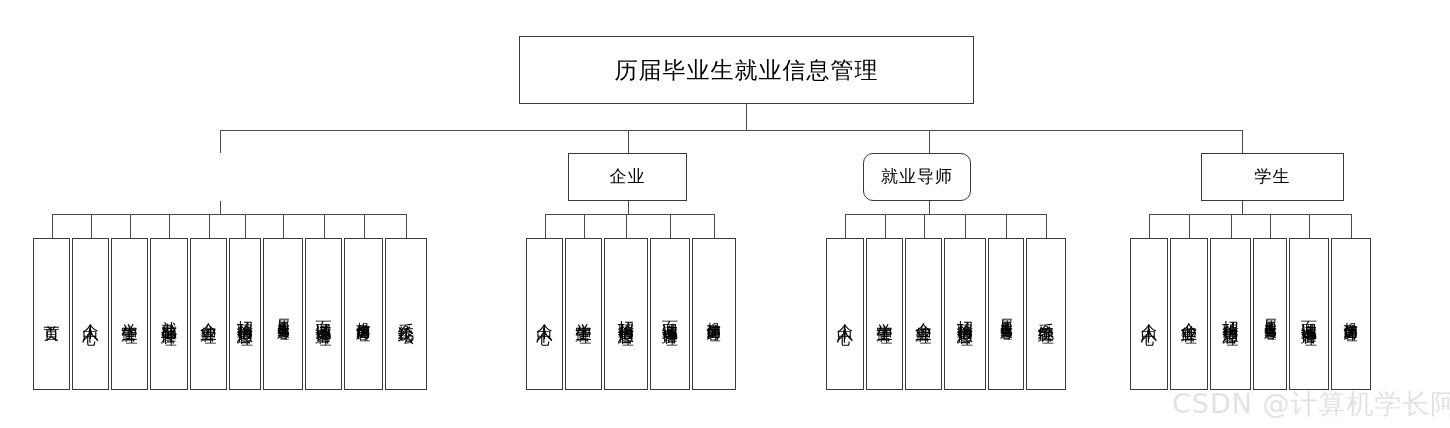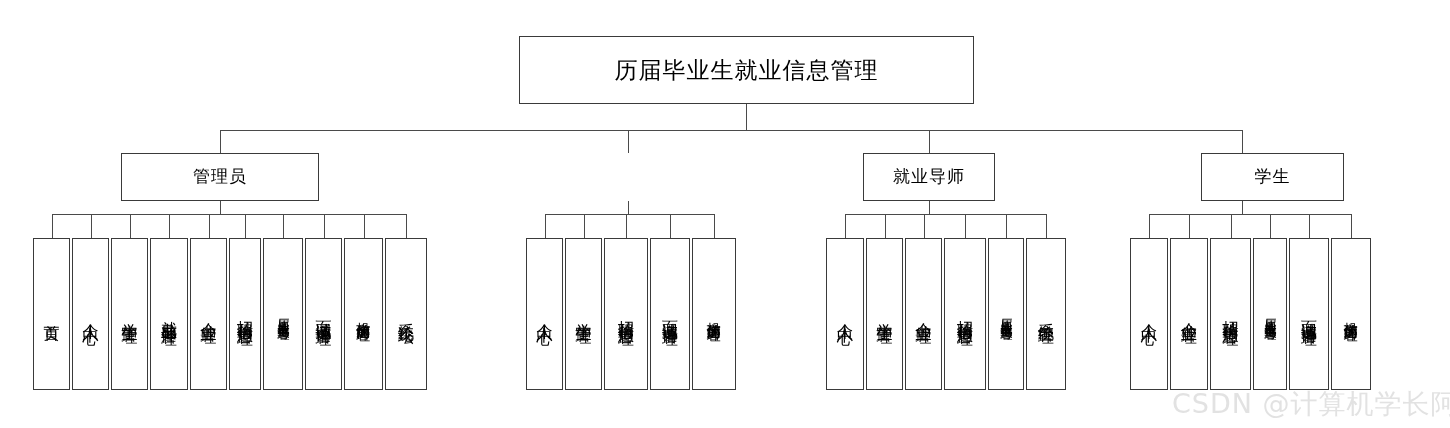--- a/index.html
+++ b/index.html
@@ -131,26 +131,26 @@
       <div class="line v" style="left: 1242px; top: 201px; height: 13px; background: rgb(74, 74, 74);"></div>
       <div class="line h" style="left: 1149px; top: 214px; width: 202px; background: rgb(74, 74, 74);"></div>
       <div class="line v" style="left: 1149px; top: 214px; height: 24px; background: rgb(74, 74, 74);"></div>
       <div class="line v" style="left: 1189px; top: 214px; height: 24px; background: rgb(74, 74, 74);"></div>
       <div class="line v" style="left: 1230.5px; top: 214px; height: 24px; background: rgb(74, 74, 74);"></div>
       <div class="line v" style="left: 1270px; top: 214px; height: 24px; background: rgb(74, 74, 74);"></div>
       <div class="line v" style="left: 1309px; top: 214px; height: 24px; background: rgb(74, 74, 74);"></div>
       <div class="line v" style="left: 1351px; top: 214px; height: 24px; background: rgb(74, 74, 74);"></div>
     </div>
 
-  <div class="node level2" style="left:121px; top:153px; width:198px; height:48px;">
-    <span>管理员</span>
-  </div>
-
-
-  <div class="node level2" style="left:863px; top:153px; width:132px; height:48px;">
+
+  <div class="node level2" style="left:568px; top:153px; width:119px; height:48px;">
+    <span>企业</span>
+  </div>
+
+  <div class="node level2" style="left:863px; top:153px; width:108px; height:48px;border-radius:10px;">
     <span>就业导师</span>
   </div>
 
   <div class="node level2" style="left:1170px; top:153px; width:143px; height:48px;margin-left:31px;">
     <span>学生</span>
   </div>
 
   <div id="leaves-layer">
       <div class="node leaf" style="left: 33px; top: 238px; width: 37px; height: 152px;">
         <span class="vtext">首页</span>

